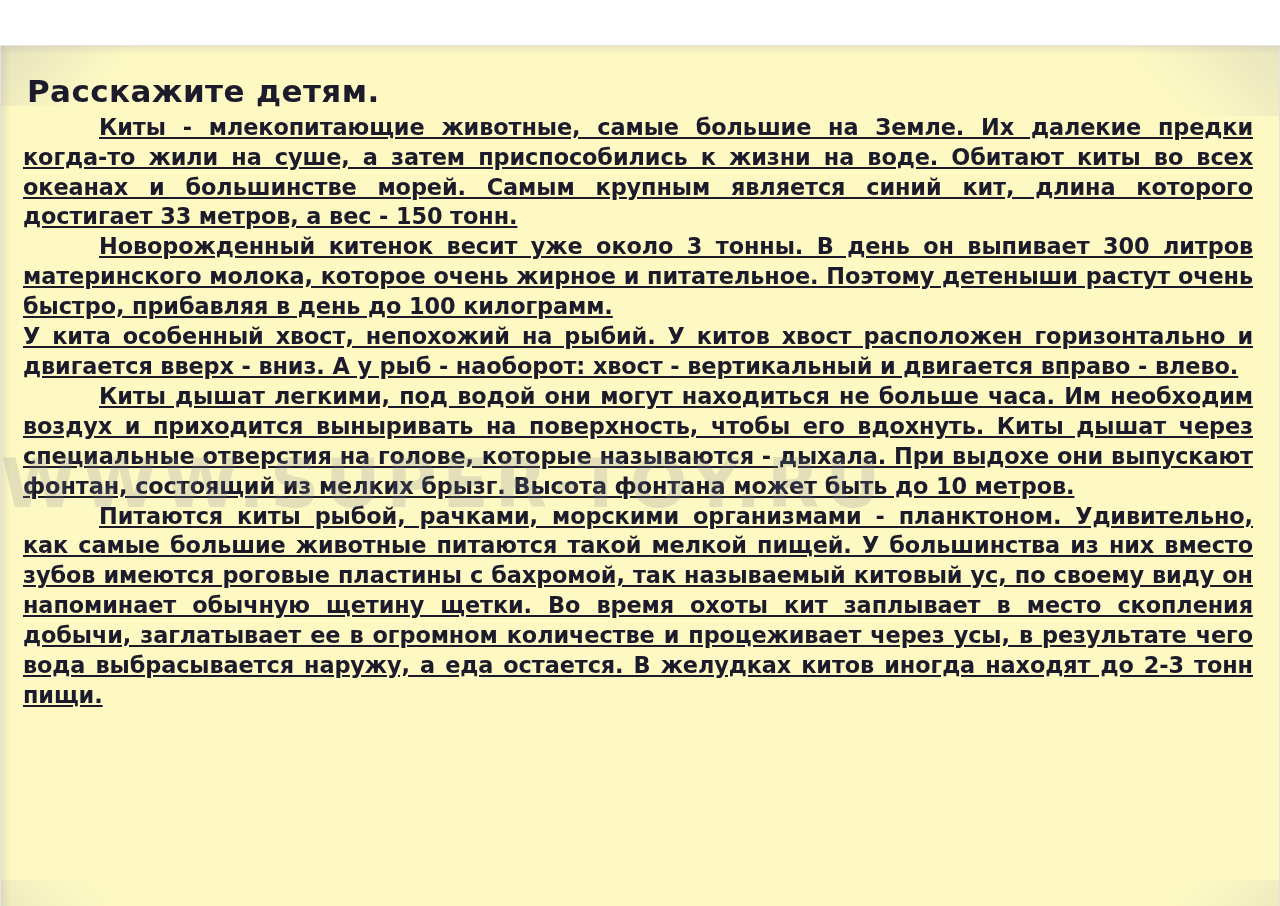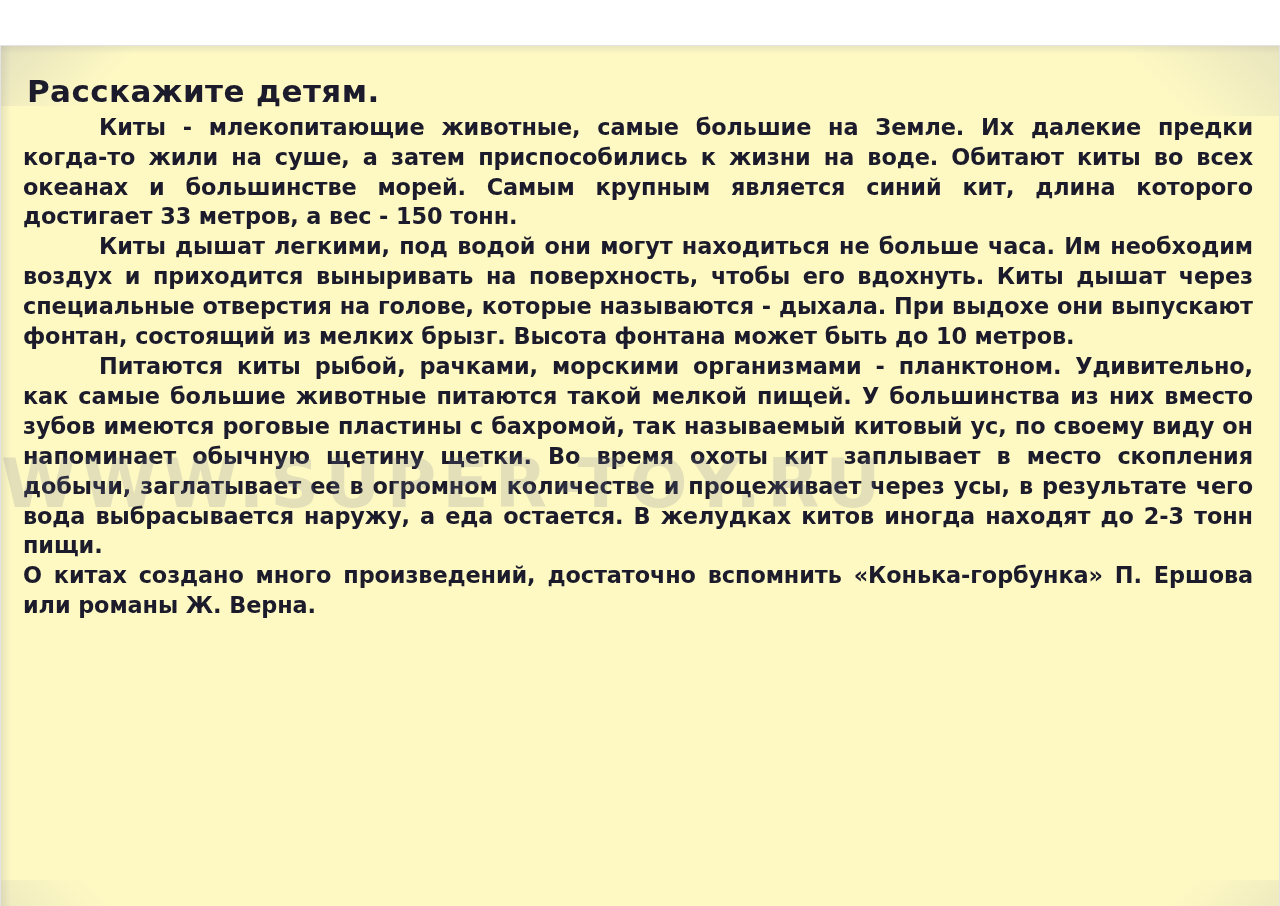--- a/index.html
+++ b/index.html
@@ -37,20 +37,21 @@
   }
   .body-text {
     font-family: "DejaVu Sans", sans-serif;
     color: #1b1b2b;
     font-size: 22.4px;
     line-height: 1.335;
     text-align: justify;
     text-justify: inter-word;
     font-weight: 600;
     letter-spacing: -0.1px;
+    text-decoration: underline;
   }
   p.para {
     margin: 0;
     padding: 0;
   }
   p.indent {
     text-indent: 76px;
   }
   p.noindent {
     text-indent: 0;
@@ -111,20 +112,21 @@
   <div class="corner-shadow corner-tl"></div>
   <div class="corner-shadow corner-tr"></div>
   <div class="corner-shadow corner-bl"></div>
   <div class="corner-shadow corner-br"></div>
 
   <div class="sheet">
     <h1 class="doc-title">Расскажите детям.</h1>
 
     <div class="body-text">
       <p class="para indent">Киты - млекопитающие животные, самые большие на Земле. Их далекие предки когда-то жили на суше, а затем приспособились к жизни на воде. Обитают киты во всех океанах и большинстве морей. Самым крупным является синий кит, длина которого достигает 33 метров, а вес - 150 тонн.</p>
+      <p class="para indent">Новорожденный китенок весит уже около 3 тонны. В день он выпивает 300 литров материнского молока, которое очень жирное и питательное. Поэтому детеныши растут очень быстро, прибавляя в день до 100 килограмм.</p>
+      <p class="para noindent">У кита особенный хвост, непохожий на рыбий. У китов хвост расположен горизонтально и двигается вверх - вниз. А у рыб - наоборот: хвост - вертикальный и двигается вправо - влево.</p>
       <p class="para indent">Киты дышат легкими, под водой они могут находиться не больше часа. Им необходим воздух и приходится выныривать на поверхность, чтобы его вдохнуть. Киты дышат через специальные отверстия на голове, которые называются - дыхала. При выдохе они выпускают фонтан, состоящий из мелких брызг. Высота фонтана может быть до 10 метров.</p>
       <p class="para indent">Питаются киты рыбой, рачками, морскими организмами - планктоном. Удивительно, как самые большие животные питаются такой мелкой пищей. У большинства из них вместо зубов имеются роговые пластины с бахромой, так называемый китовый ус, по своему виду он напоминает обычную щетину щетки. Во время охоты кит заплывает в место скопления добычи, заглатывает ее в огромном количестве и процеживает через усы, в результате чего вода выбрасывается наружу, а еда остается. В желудках китов иногда находят до 2-3 тонн пищи.</p>
-      <p class="para noindent">О китах создано много произведений, достаточно вспомнить «Конька-горбунка» П. Ершова или романы Ж. Верна.</p>
     </div>
   </div>
 
   <div class="watermark">WWW.SUPER-TOY.RU</div>
 </div>
 
 </body></html>

